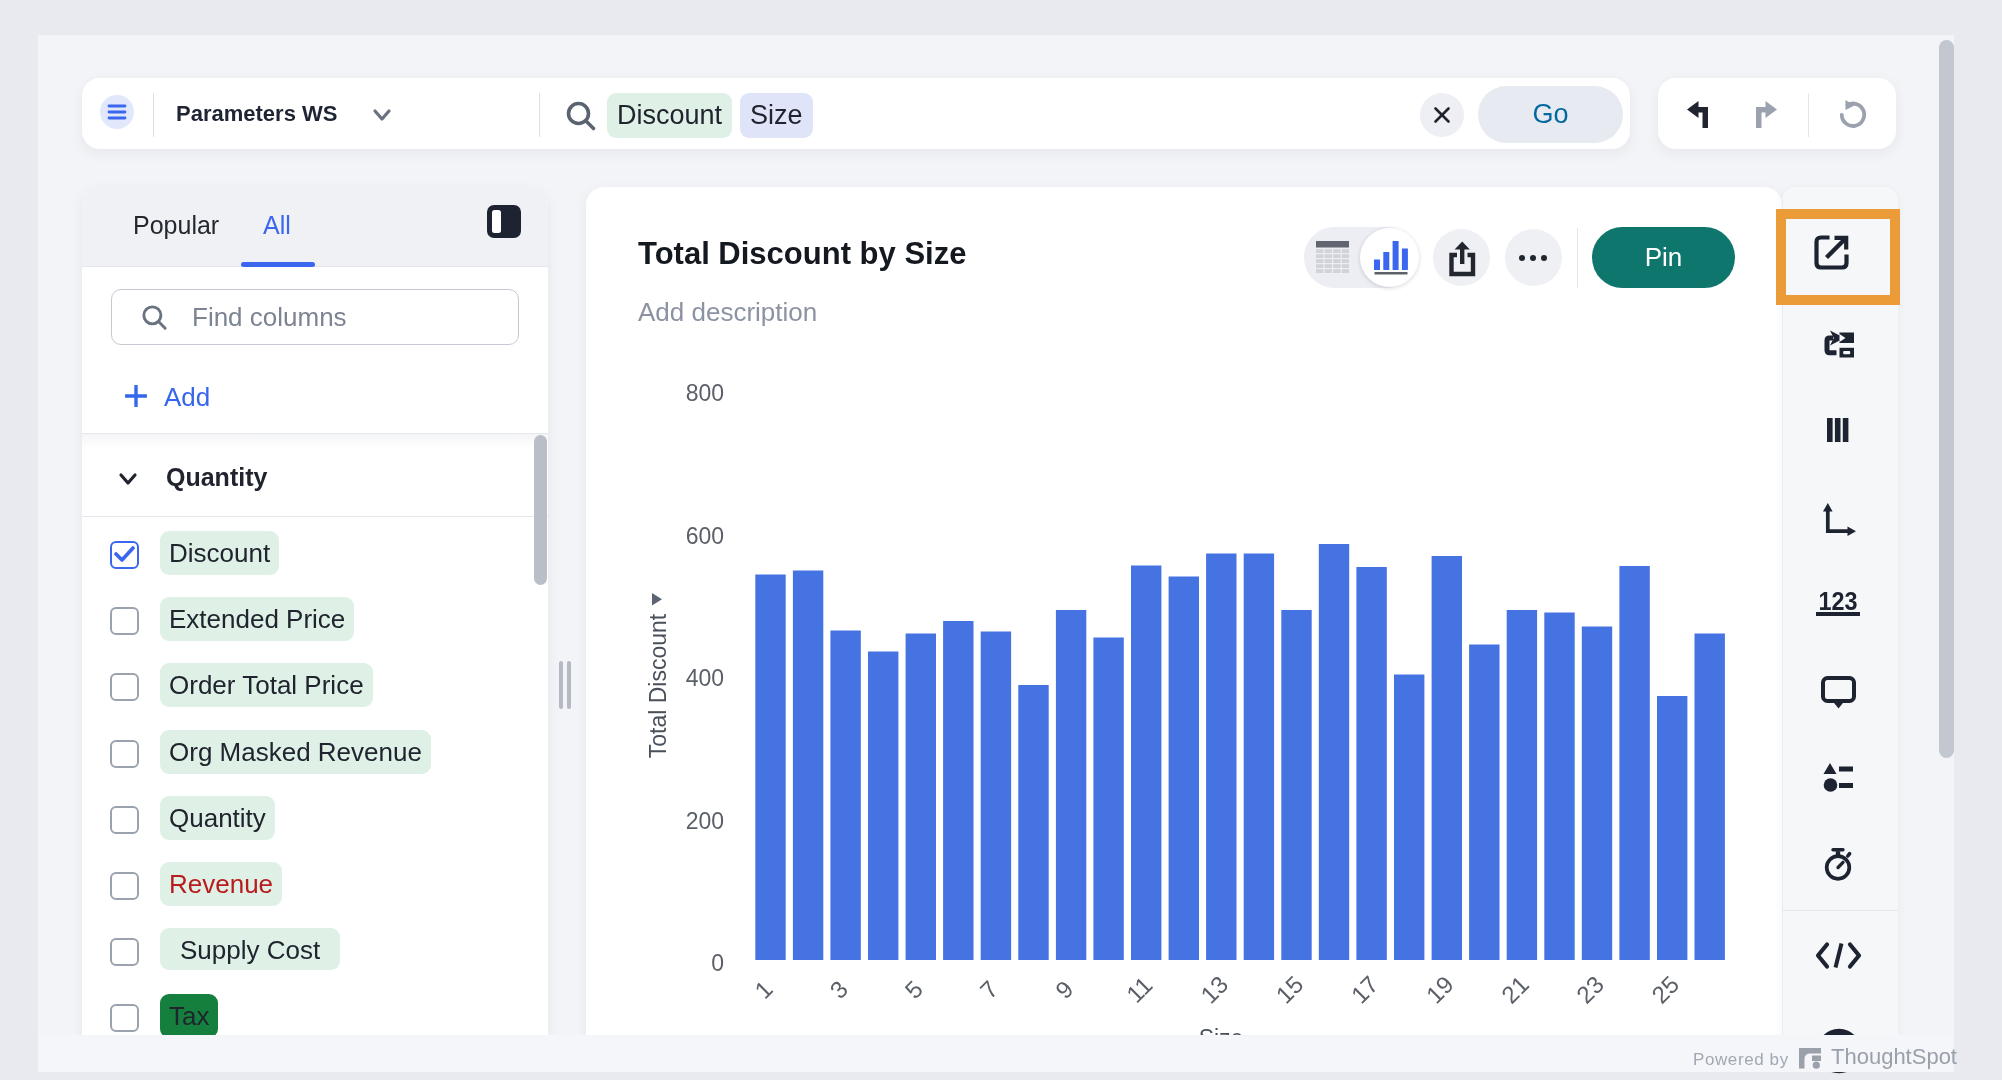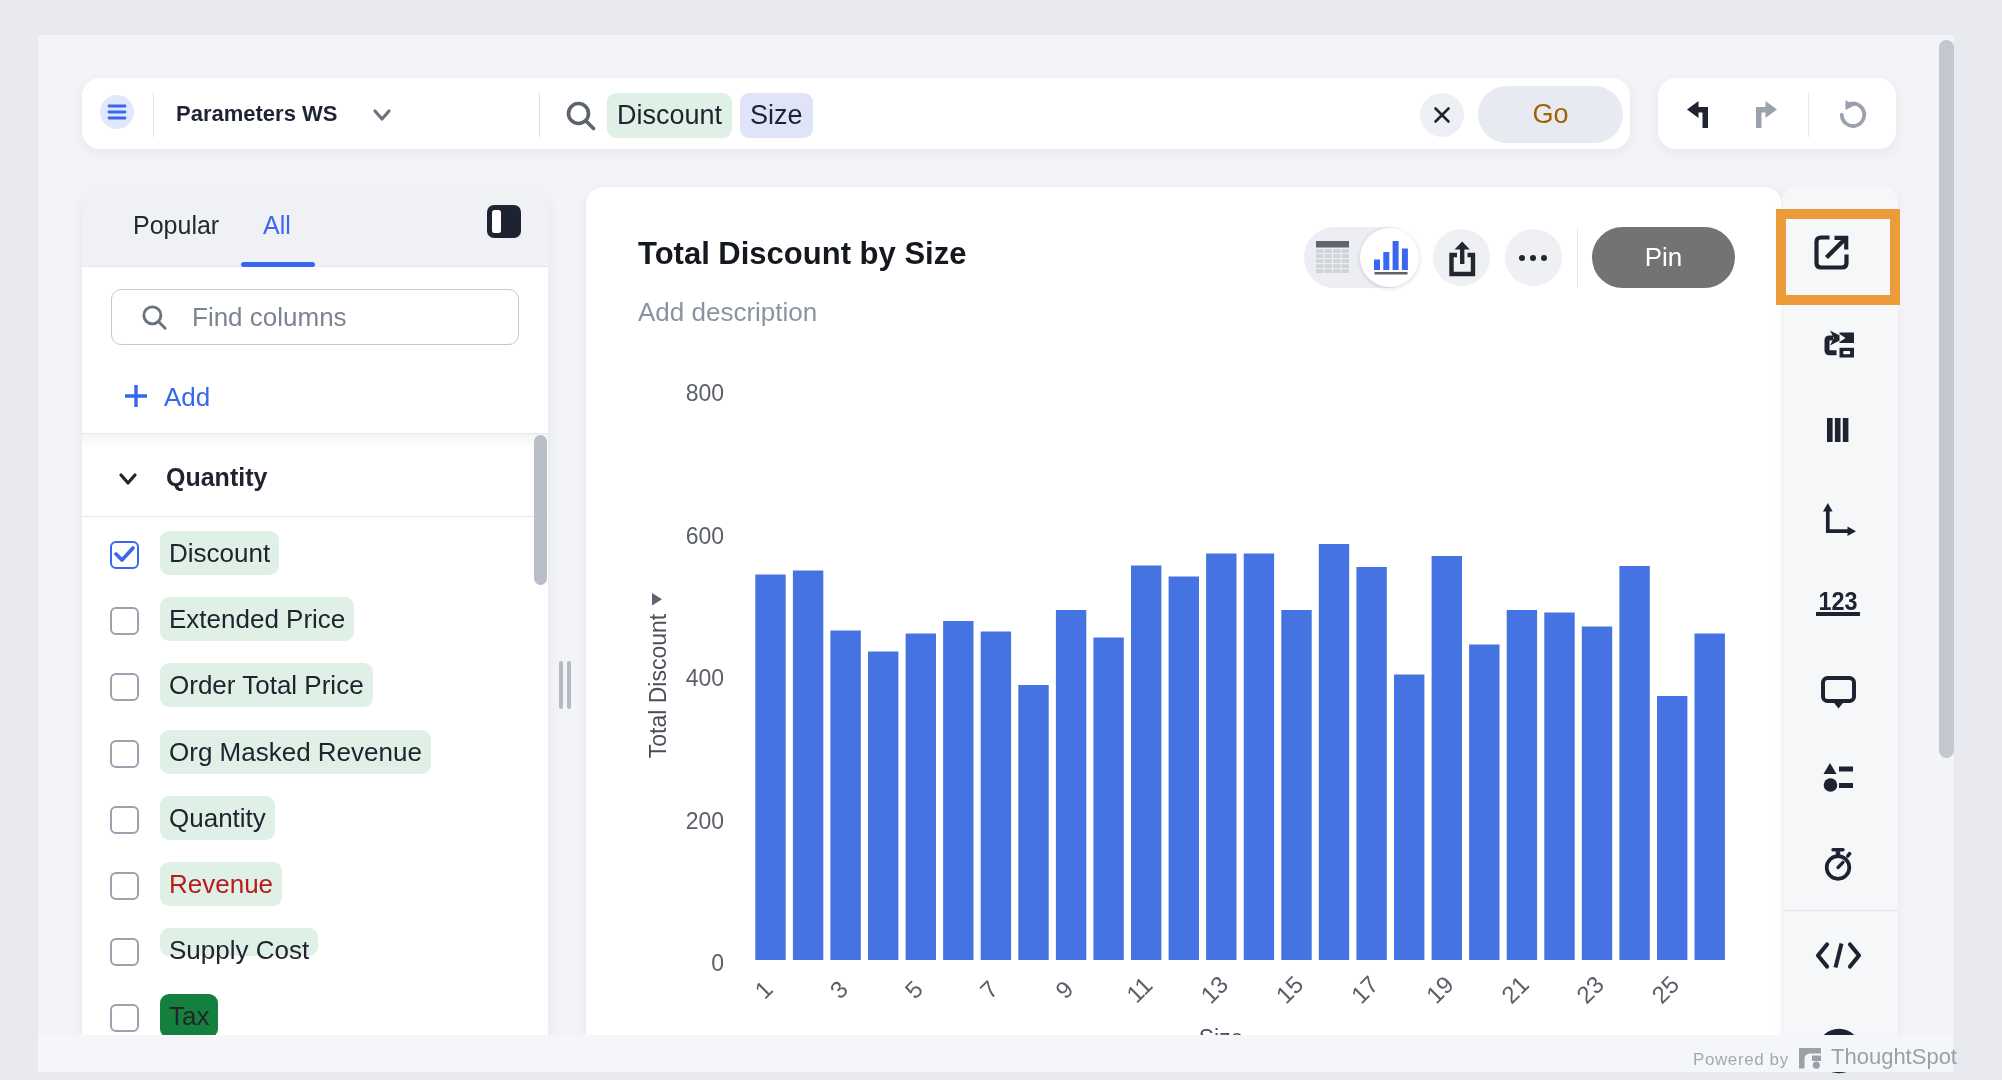--- a/index.html
+++ b/index.html
@@ -37,21 +37,21 @@
 <div class="abs" style="left:740px; top:93px; height:45px; padding:0 10px; line-height:45px; border-radius:9px; background:#dfe4f9; font-size:27px; color:#20242e;">Size</div>
 
 <div class="abs" style="left:1420px; top:93px; width:44px; height:44px; border-radius:50%; background:#edeff4;"></div>
 <svg class="abs" style="left:1433px; top:106px;" width="18" height="18" viewBox="0 0 18 18">
   <g stroke="#20242e" stroke-width="2.6" stroke-linecap="round">
     <line x1="2.5" y1="2.5" x2="15.5" y2="15.5"></line>
       <line x1="15.5" y1="2.5" x2="2.5" y2="15.5"></line>
   </g>
 </svg>
 
-<div class="abs" style="left:1478px; top:86px; width:145px; height:57px; border-radius:29px; background:#e8eaf1; font-size:27px; color:#a16207; text-align:center; line-height:57px;">Go</div>
+<div class="abs" style="left:1478px; top:86px; width:145px; height:57px; border-radius:29px; background:#e8eaf1; font-size:27px; color:#0369a1; text-align:center; line-height:57px;">Go</div>
 
 <div class="card" style="left:1658px; top:78px; width:238px; height:71px;"></div>
 <svg class="abs" style="left:1687px; top:101px;" width="25" height="27" viewBox="0 0 25 27">
   <path d="M11.5 0 L0 8.5 L11.5 17 L11.5 11.5 L15.5 11.5 L15.5 27 L21 27 L21 6 L11.5 6 Z" fill="#20242e"></path>
 </svg>
 <svg class="abs" style="left:1752px; top:101px;" width="25" height="27" viewBox="0 0 25 27">
   <path d="M13.5 0 L25 8.5 L13.5 17 L13.5 11.5 L9.5 11.5 L9.5 27 L4 27 L4 6 L13.5 6 Z" fill="#9ba1ad"></path>
 </svg>
 <div class="abs" style="left:1808px; top:93px; width:1px; height:44px; background:#e3e6ec;"></div>
 <svg class="abs" style="left:1840px; top:100px;" width="28" height="28" viewBox="0 0 28 28">
@@ -105,21 +105,21 @@
     <div class="abs" style="left:160px; top:597.2px; height:44px; line-height:44px; padding:0 9px; border-radius:9px; background:#dff0e6; font-size:26px; color:#20242e;">Extended Price</div>
     <div class="abs" style="left:110px; top:673.4px; width:29px; height:28px; border:2px solid #9aa2ae; border-radius:6px; background:#fff;"></div>
     <div class="abs" style="left:160px; top:663.4px; height:44px; line-height:44px; padding:0 9px; border-radius:9px; background:#dff0e6; font-size:26px; color:#20242e;">Order Total Price</div>
     <div class="abs" style="left:110px; top:739.6px; width:29px; height:28px; border:2px solid #9aa2ae; border-radius:6px; background:#fff;"></div>
     <div class="abs" style="left:160px; top:729.6px; height:44px; line-height:44px; padding:0 9px; border-radius:9px; background:#dff0e6; font-size:26px; color:#20242e;">Org Masked Revenue</div>
     <div class="abs" style="left:110px; top:805.8px; width:29px; height:28px; border:2px solid #9aa2ae; border-radius:6px; background:#fff;"></div>
     <div class="abs" style="left:160px; top:795.8px; height:44px; line-height:44px; padding:0 9px; border-radius:9px; background:#dff0e6; font-size:26px; color:#20242e;">Quantity</div>
     <div class="abs" style="left:110px; top:872px; width:29px; height:28px; border:2px solid #9aa2ae; border-radius:6px; background:#fff;"></div>
     <div class="abs" style="left:160px; top:862px; height:44px; line-height:44px; padding:0 9px; border-radius:9px; background:#dff0e6; font-size:26px; color:#b91c1c;">Revenue</div>
     <div class="abs" style="left:110px; top:938.2px; width:29px; height:28px; border:2px solid #9aa2ae; border-radius:6px; background:#fff;"></div>
-    <div class="abs" style="left:160px; top:928.2px; height:28px; line-height:44px; padding:0 9px; border-radius:9px; background:#dff0e6; font-size:26px; color:#20242e;">Supply Cost</div>
+    <div class="abs" style="left:160px; top:928.2px; height:42px; line-height:44px; padding:0 20px; border-radius:9px; background:#dff0e6; font-size:26px; color:#20242e;">Supply Cost</div>
     <div class="abs" style="left:110px; top:1004.4000000000001px; width:29px; height:28px; border:2px solid #9aa2ae; border-radius:6px; background:#fff;"></div>
     <div class="abs" style="left:160px; top:994.4000000000001px; height:44px; line-height:44px; padding:0 9px; border-radius:9px; background:#15803d; font-size:26px; color:#20242e;">Tax</div>
   </div>
 
 <div class="abs" style="left:534px; top:435px; width:13px; height:150px; border-radius:7px; background:#b9bec8;"></div>
 
 <div class="abs" style="left:559px; top:661px; width:4px; height:48px; border-radius:2px; background:#b4bac4;"></div>
 <div class="abs" style="left:567px; top:661px; width:4px; height:48px; border-radius:2px; background:#b4bac4;"></div>
 
 <div class="card" style="left:586px; top:187px; width:1196px; height:848px; border-radius:18px 18px 0 0;"></div>
@@ -173,21 +173,21 @@
 <div class="abs" style="left:1505px; top:229px; width:57px; height:57px; border-radius:50%; background:#eef0f4;"></div>
 <svg class="abs" style="left:1517px; top:254px;" width="32" height="8" viewBox="0 0 32 8">
   <g fill="#21262f">
     <circle cx="5" cy="4" r="3"></circle>
       <circle cx="16" cy="4" r="3"></circle>
       <circle cx="27" cy="4" r="3"></circle>
   </g>
 </svg>
 <div class="abs" style="left:1577px; top:228px; width:1px; height:60px; background:#e3e6ec;"></div>
 
-<div class="abs" style="left:1592px; top:227px; width:143px; height:61px; border-radius:31px; background:#737373; color:#fff; font-size:26px; text-align:center; line-height:61px;">Pin</div>
+<div class="abs" style="left:1592px; top:227px; width:143px; height:61px; border-radius:31px; background:#0f766e; color:#fff; font-size:26px; text-align:center; line-height:61px;">Pin</div>
 
 <svg id="chart" class="abs" style="left:586px; top:330px;" width="1196" height="730" viewBox="0 0 1196 730">
     <text x="138" y="641" text-anchor="end" font-size="23" fill="#5a5f68">0</text>
     <text x="138" y="498.5" text-anchor="end" font-size="23" fill="#5a5f68">200</text>
     <text x="138" y="356" text-anchor="end" font-size="23" fill="#5a5f68">400</text>
     <text x="138" y="213.5" text-anchor="end" font-size="23" fill="#5a5f68">600</text>
     <text x="138" y="71" text-anchor="end" font-size="23" fill="#5a5f68">800</text>
     <rect x="169.3" y="244.5" width="30.4" height="385.5" fill="#4673e2"></rect>
     <rect x="206.9" y="240.5" width="30.4" height="389.5" fill="#4673e2"></rect>
     <rect x="244.4" y="300.5" width="30.4" height="329.5" fill="#4673e2"></rect>

